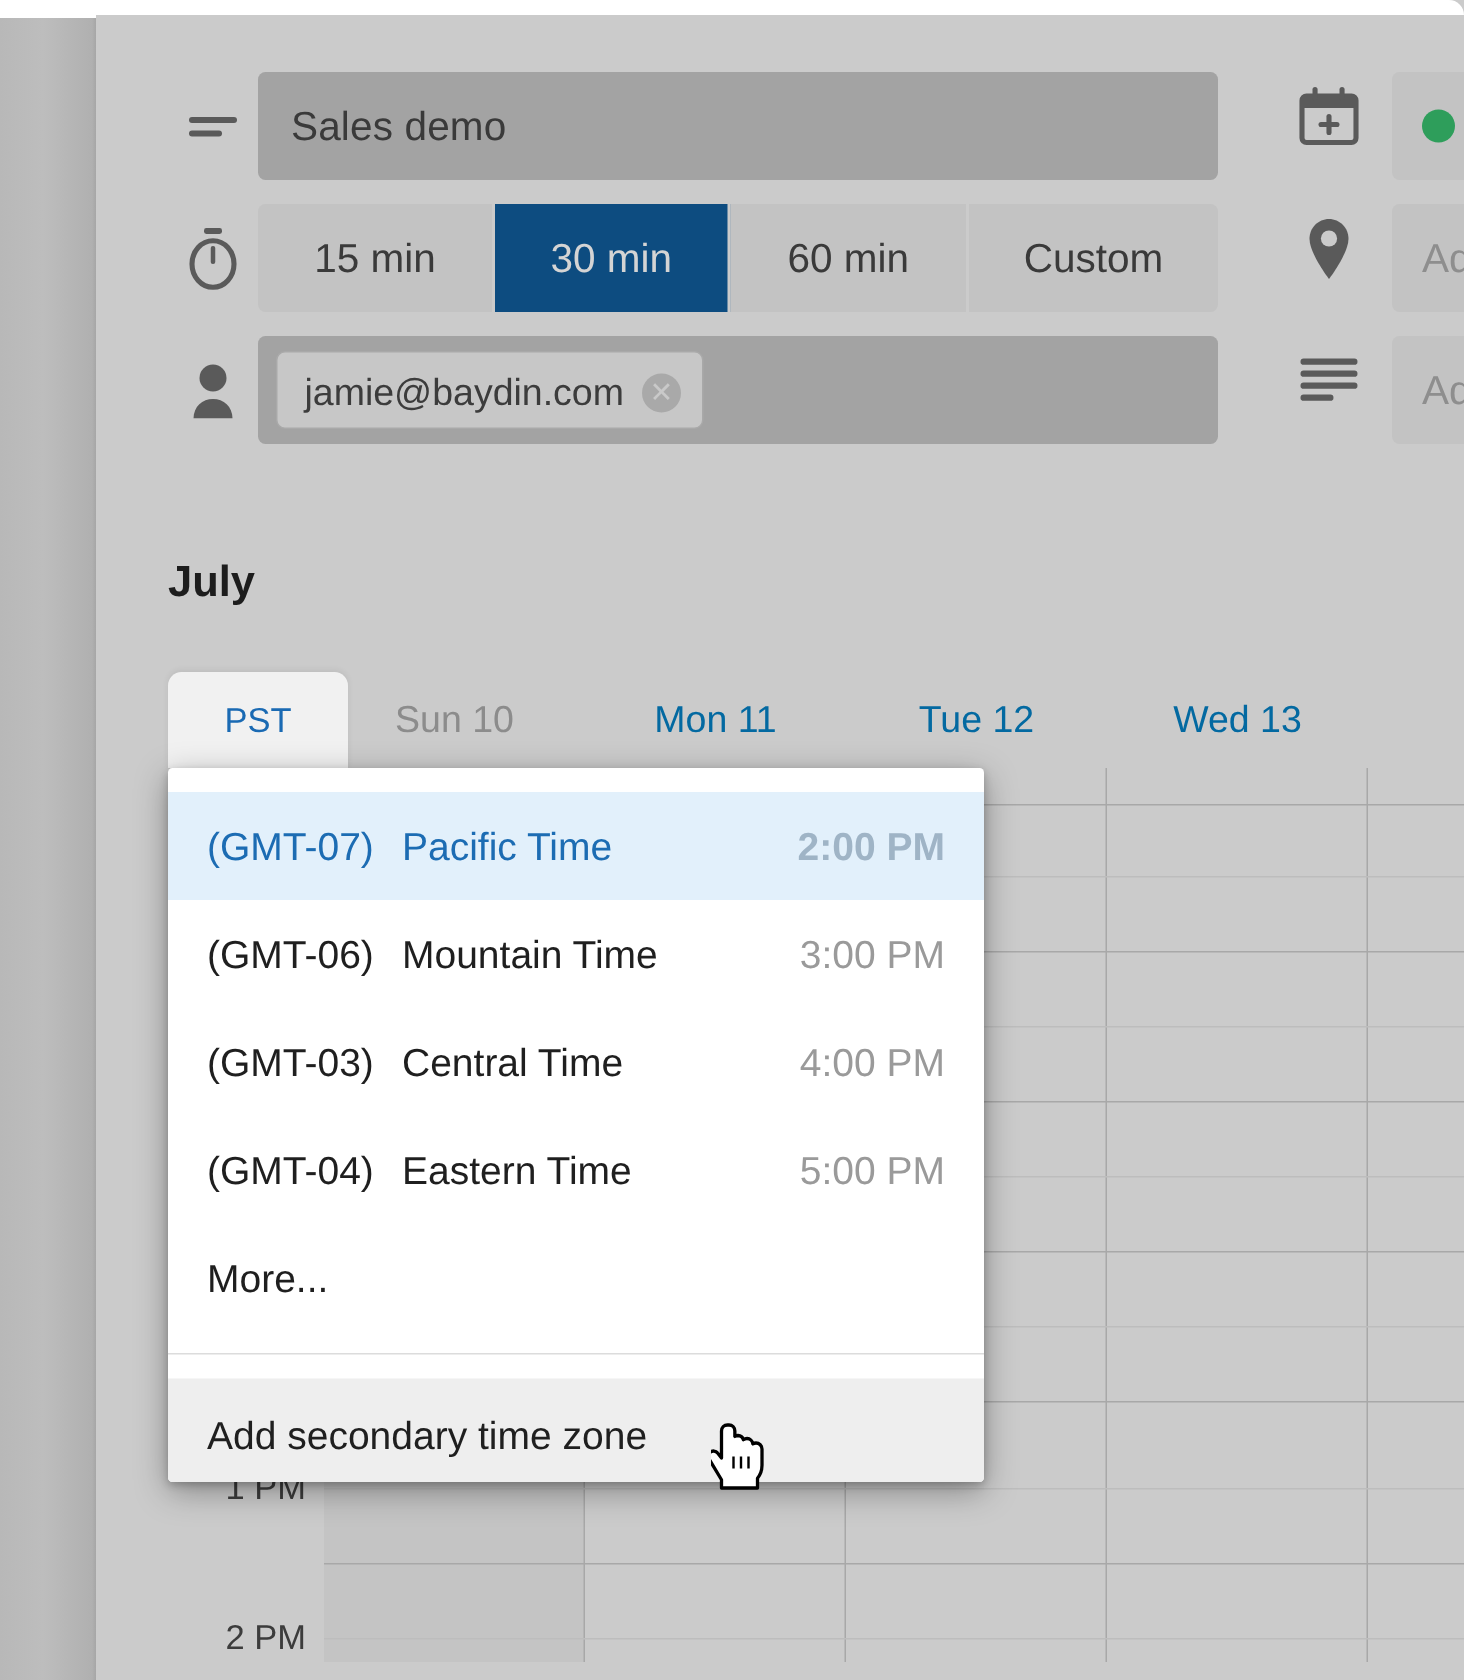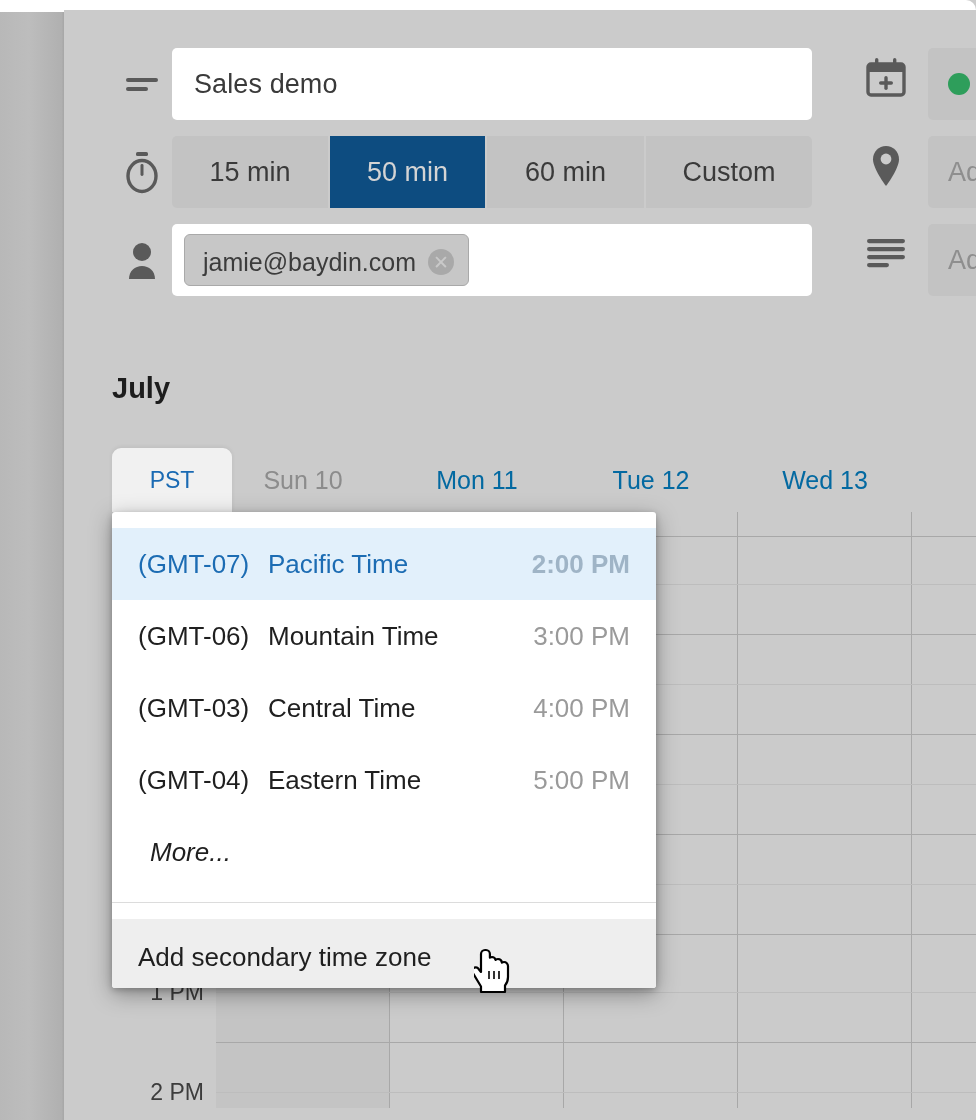--- a/index.html
+++ b/index.html
@@ -32,21 +32,21 @@
 
   
   .form-row{ position:absolute; display:flex; align-items:center; }
 
   .row-icon{
     width:60px; height:60px; display:flex; align-items:center;
     justify-content:center; color:#5a5a5a; flex:0 0 60px;
   }
 
   .field-box{
-    background:#ffffff; border-radius:5px; display:flex; align-items:center;
+    background:#a3a3a3; border-radius:5px; display:flex; align-items:center;
   }
 
   .title-field{
     width:640px; height:72px; padding:0 22px;
     font-size:27px; color:#3a3a3a; letter-spacing:.1px;
   }
 
   
   .duration-group{ display:flex; height:72px; border-radius:5px; overflow:hidden; }
   .duration-btn{
@@ -138,22 +138,22 @@
     height:72px; display:flex; align-items:center;
     padding:0 26px 0 26px; font-size:26px; color:#1f1f1f; cursor:pointer;
   }
   .tz-item.first{ margin-top:16px; }
   .tz-item.selected{ background:#e2f0fb; color:#1c6cb3; }
   .tz-offset{ width:130px; flex:0 0 130px; }
   .tz-name{ flex:1 1 auto; }
   .tz-time{ color:#9a9a9a; font-size:26px; }
   .tz-item.selected .tz-time{ color:#9fb4c6;font-weight:bold; }
   .tz-more{
-    height:72px; display:flex; align-items:center; padding:0 38px;
-    font-size:26px; color:#1f1f1f; cursor:pointer;font-style:italic;
+    height:72px; display:flex; align-items:center; padding:0 26px;
+    font-size:26px; color:#1f1f1f; cursor:pointer;
   }
   .tz-sep{ height:1px; background:#dcdcdc; margin:14px 0 0 0; }
   .tz-add{
     height:76px; margin-top:16px; background:#eeeeee;
     display:flex; align-items:center; padding:0 26px;
     font-size:26px; color:#1f1f1f; cursor:pointer;
   }
 
   
   .cursor{ position:absolute; left:474px; top:948px; width:40px; height:46px; }
@@ -181,21 +181,21 @@
   <div class="form-row" style="left:112px; top:136px;">
     <span class="row-icon">
       <svg width="40" height="44" viewBox="0 0 40 44">
         <rect x="14" y="2" width="12" height="4" rx="1.6" fill="#5a5a5a"></rect>
         <ellipse cx="20" cy="26" rx="14" ry="15.5" fill="none" stroke="#5a5a5a" stroke-width="3.4"></ellipse>
         <rect x="18.5" y="14" width="3" height="12" rx="1.4" fill="#5a5a5a"></rect>
       </svg>
     </span>
     <div class="duration-group">
       <div class="duration-btn w1">15 min</div>
-      <div class="duration-btn w2 selected">50 min</div>
+      <div class="duration-btn w2 selected">30 min</div>
       <div class="duration-btn w3">60 min</div>
       <div class="duration-btn w4">Custom</div>
     </div>
   </div>
 
   <div class="form-row" style="left:112px; top:224px;">
     <span class="row-icon">
       <svg width="32" height="38" viewBox="0 0 32 38">
         <circle cx="16" cy="11" r="9" fill="#5a5a5a"></circle>
         <path d="M3 38c0-8 6-13 13-13s13 5 13 13z" fill="#5a5a5a"></path>

